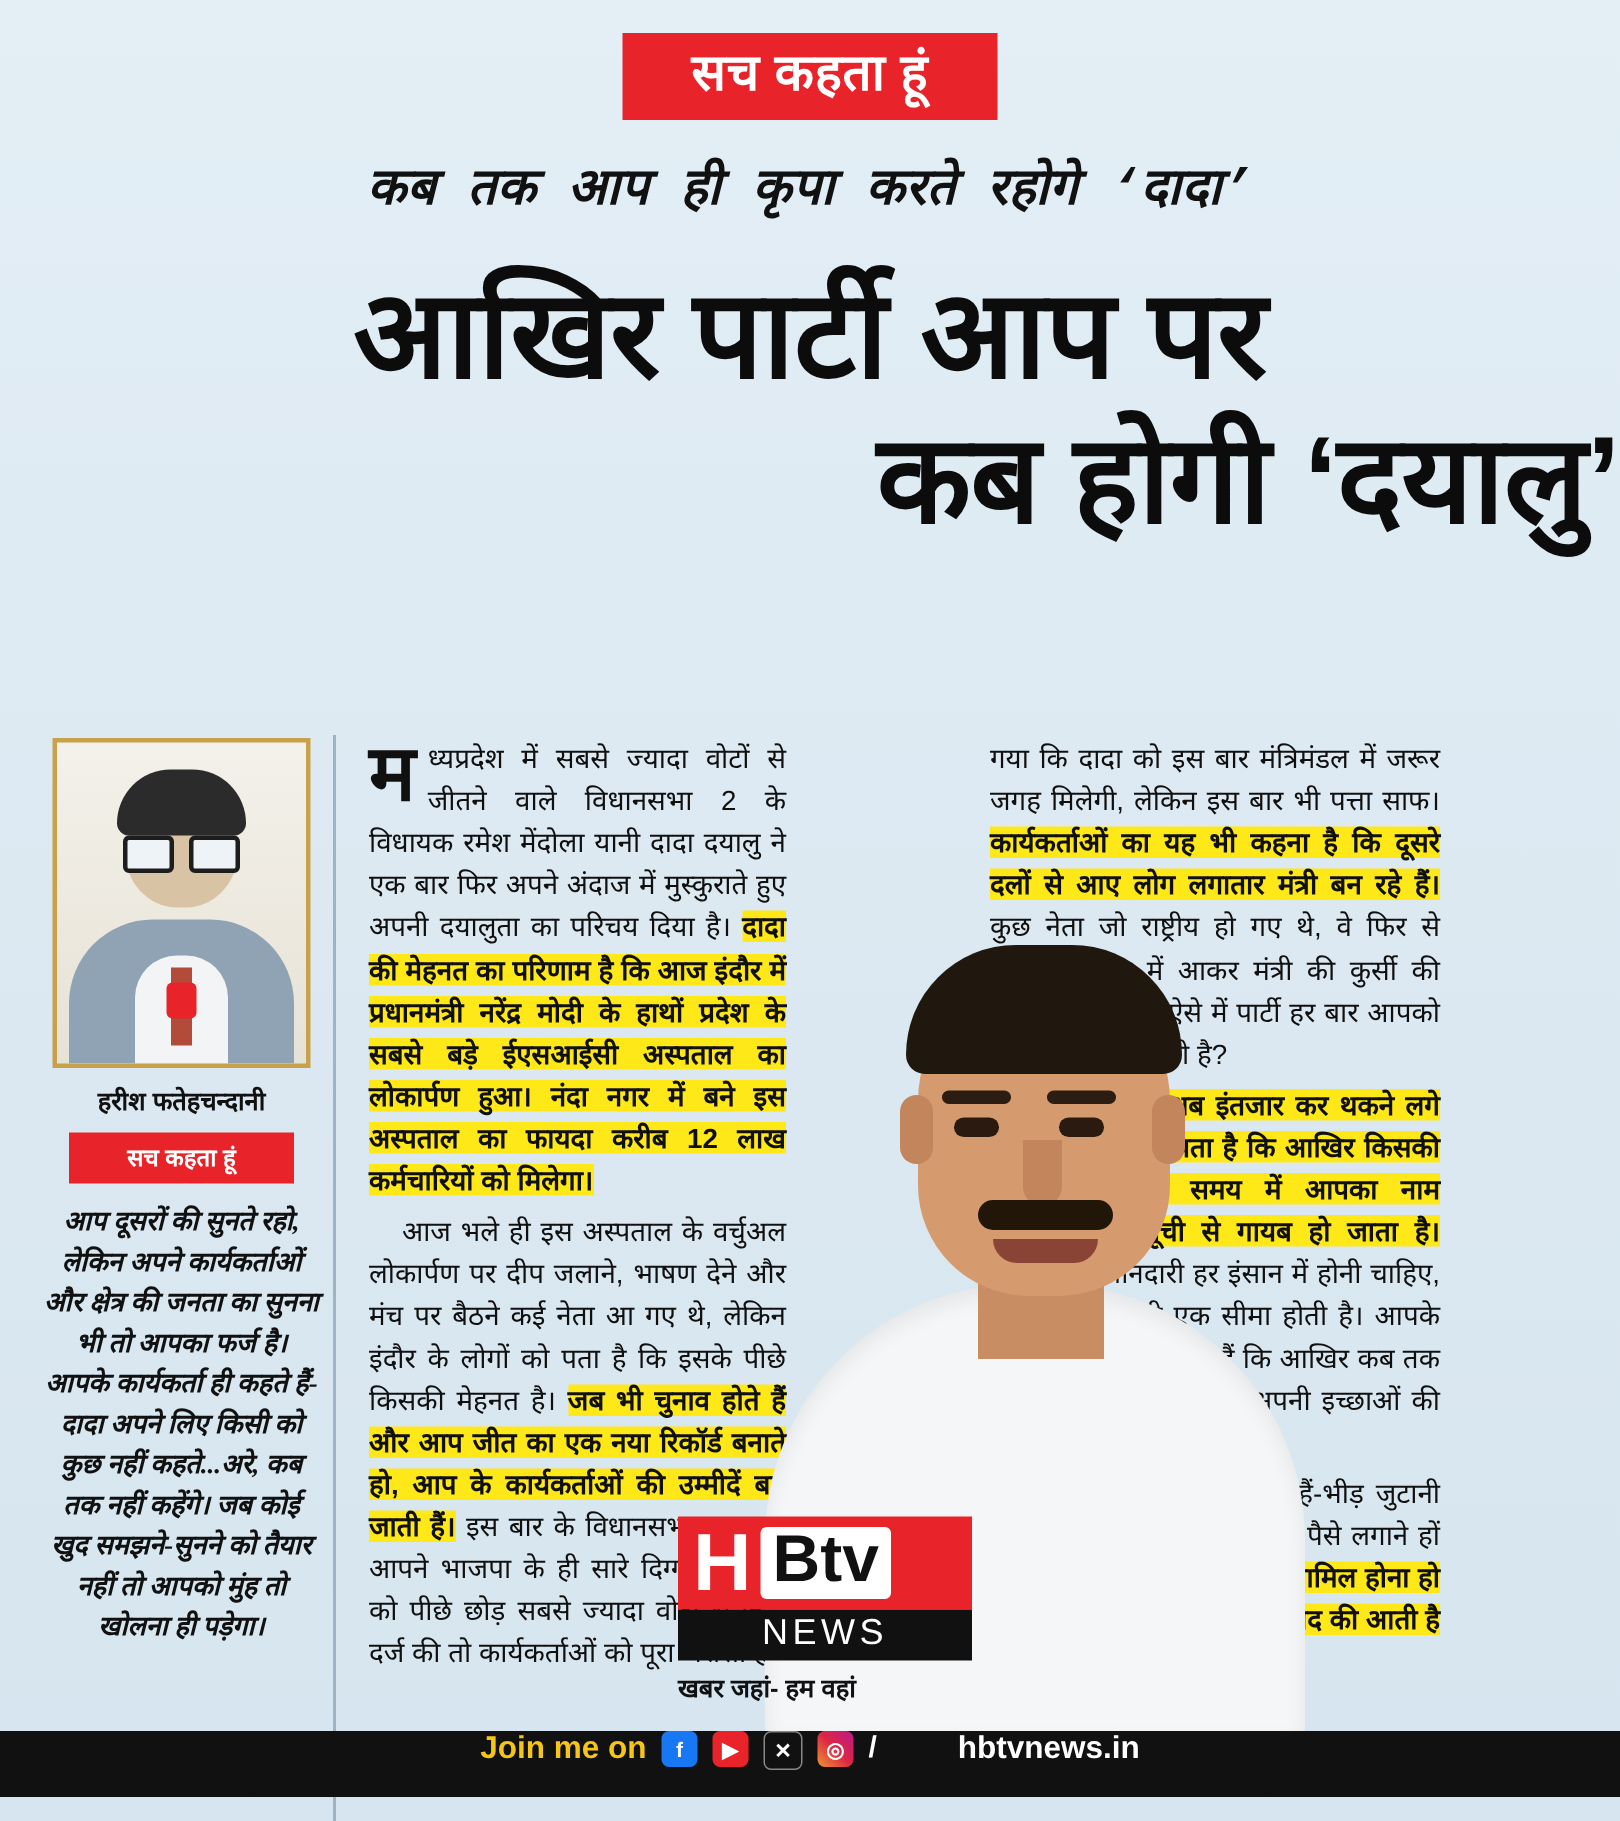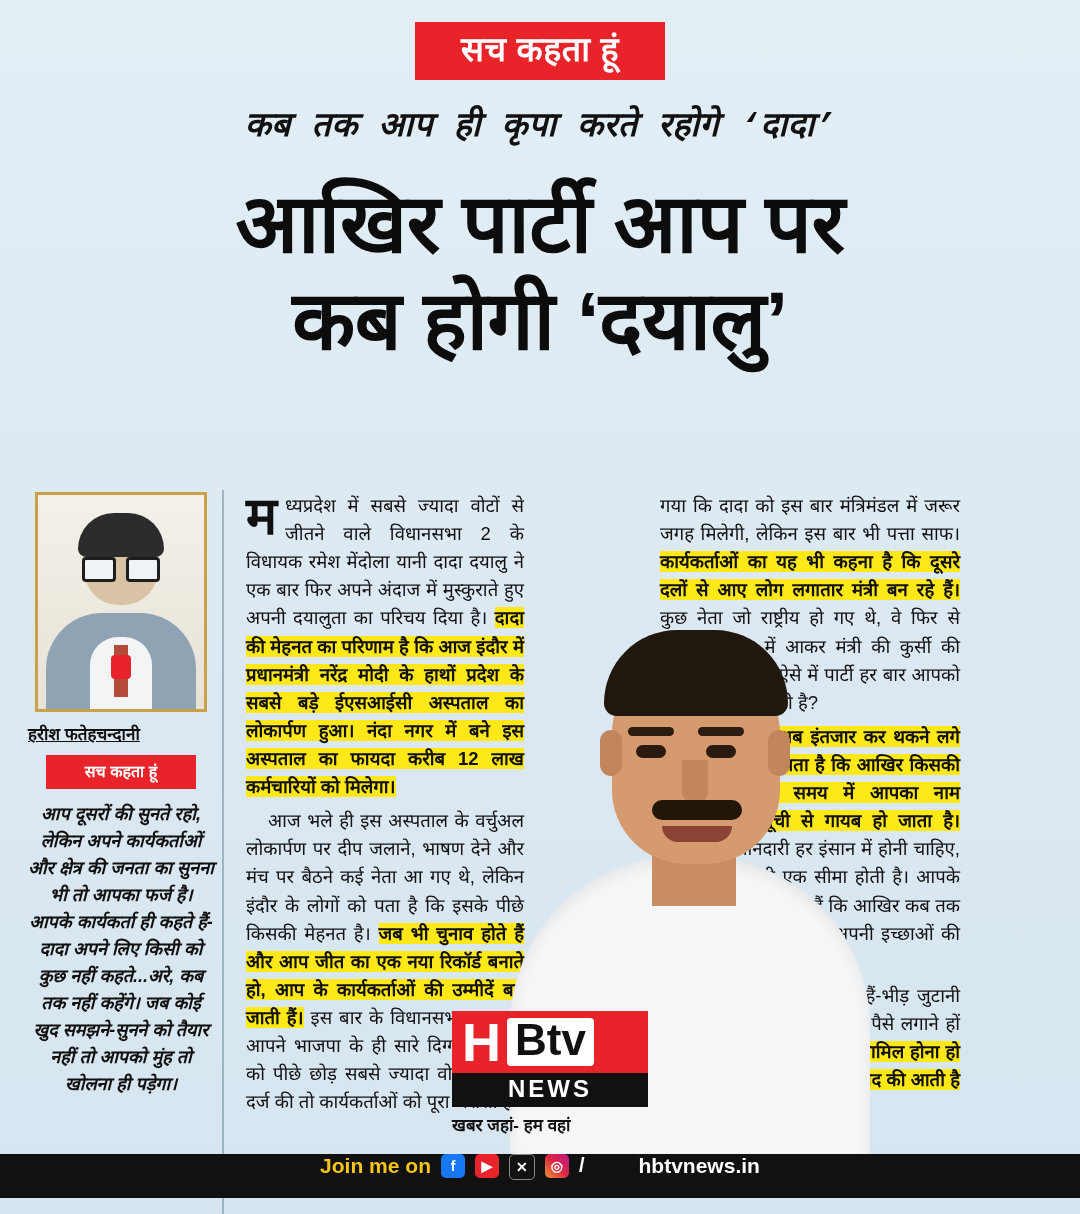--- a/index.html
+++ b/index.html
@@ -30,21 +30,21 @@
     font-size:34px;font-weight:bold;font-style:italic;color:#111;
     letter-spacing:.3px;
     font-family:Liberation Mono, monospace;
   }
   .headline{
     position:absolute;top:176px;left:0;right:0;text-align:center;
     color:#0c0c0c;font-weight:bold;
     font-size:82px;line-height:1.18;
     letter-spacing:-.5px;
   }
-  .headline .l2{display:block;}
+  .headline .l2{display:block;text-align:right;}
 
   
   .author-col{
     position:absolute;left:28px;top:492px;width:186px;
   }
   .author-photo{
     width:166px;height:214px;margin:0 auto;
     border:3px solid #c9a14a;
     background:linear-gradient(180deg,#f3f1ea 0%,#e7e2d6 100%);
     position:relative;overflow:hidden;
@@ -81,29 +81,29 @@
   }
   .ap-tie{
     position:absolute;left:50%;bottom:12px;transform:translateX(-50%);
     width:14px;height:52px;background:#b34b3a;
   }
   .ap-badge{
     position:absolute;left:50%;bottom:30px;transform:translateX(-50%);
     width:20px;height:24px;border-radius:4px;background:#e8242a;
   }
   .author-name{
-    font-weight:bold;font-size:17px;margin-top:10px;color:#111;text-decoration:underline;
+    text-align:center;font-weight:bold;font-size:17px;margin-top:10px;color:#111;
   }
   .author-tag{
     margin:10px auto 0 auto;width:150px;background:#e8242a;color:#fff;
     text-align:center;font-weight:bold;font-size:16px;padding:5px 0 7px 0;
   }
   .author-quote{
     margin-top:12px;text-align:center;font-style:italic;font-weight:bold;
-    font-size:18px;line-height:1.5;color:#111;
+    font-size:18px;line-height:1.5;color:#111;font-family:Liberation Serif, serif;
   }
   .author-col:after{
     content:"";position:absolute;right:-10px;top:-2px;bottom:-220px;width:2px;
     background:#9fb3c2;
   }
 
   
   .col{
     position:absolute;top:492px;font-size:18.5px;line-height:1.52;color:#101010;
     text-align:justify;
@@ -166,21 +166,21 @@
   .logo-main{
     background:#e8242a;color:#fff;display:flex;align-items:center;
     padding:4px 10px;
   }
   .logo-h{font-size:54px;font-weight:bold;line-height:1;}
   .logo-btv{
     background:#fff;color:#111;font-size:44px;font-weight:bold;line-height:1;
     margin-left:6px;padding:0 8px 4px 8px;border-radius:4px;
   }
   .logo-news{
-    background:#111;color:#fff;text-align:center;font-weight:bold;
+    background:#111;color:#fff;text-align:center;font-weight:normal;
     font-size:24px;letter-spacing:3px;padding:2px 0 4px 0;
   }
   .logo-tag{
     margin-top:6px;text-align:left;font-weight:bold;font-size:17px;color:#111;
   }
 
   
   .footer{
     position:absolute;left:0;right:0;bottom:16px;height:44px;
     background:#111;display:flex;justify-content:center;gap:10px;

